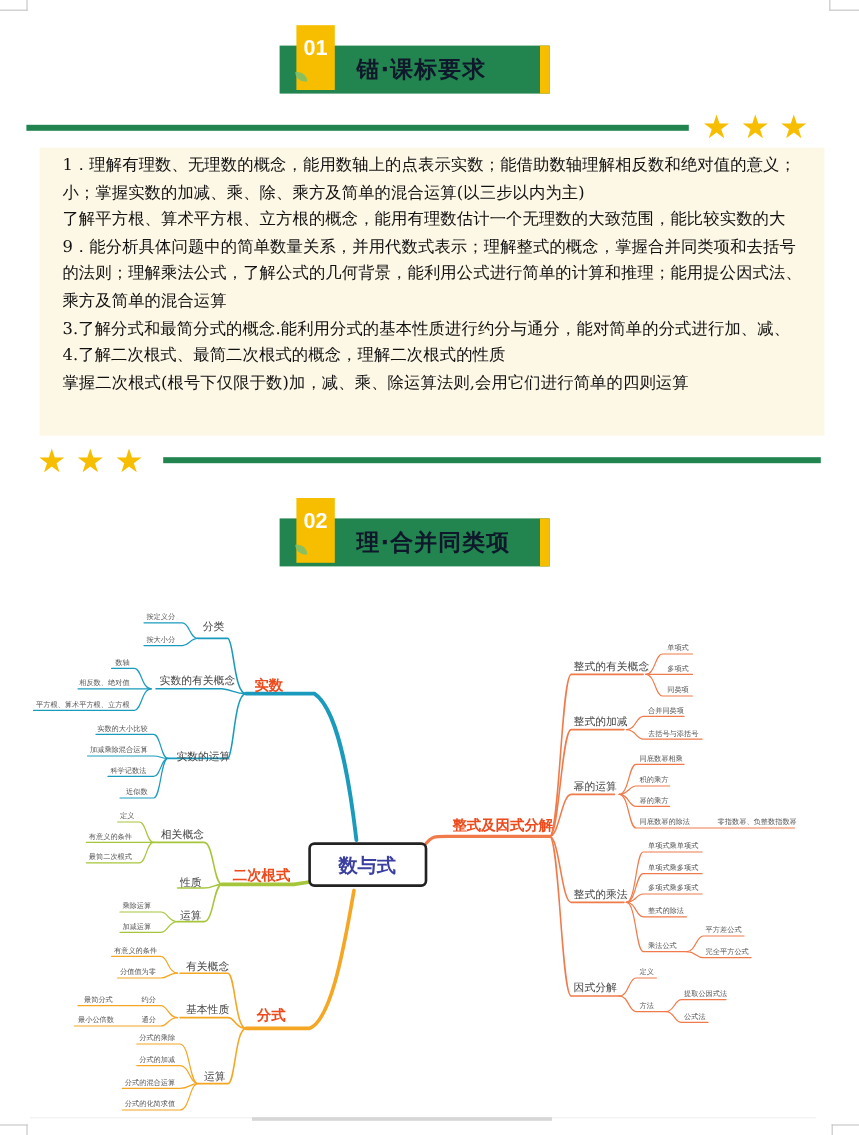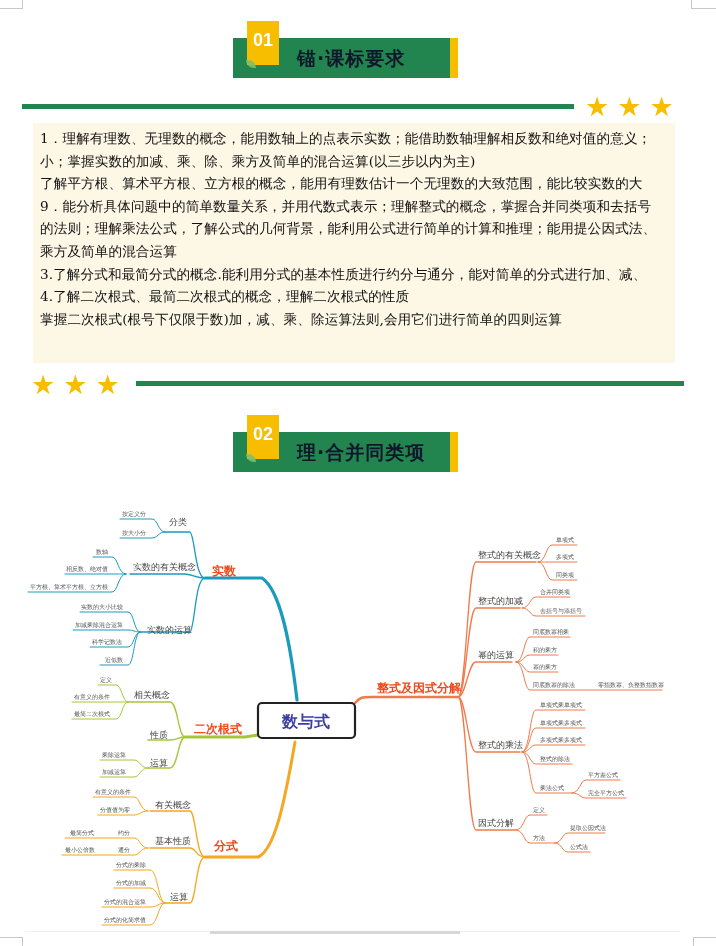--- a/index.html
+++ b/index.html
@@ -6,33 +6,33 @@
   body { width:716px; height:946px; position:relative; overflow:hidden;
          font-family: "DejaVu Sans", "Liberation Sans", sans-serif; }
   .corner { position:absolute; border-color:#c8c8c8; border-style:solid; width:22px; height:8px; }
   .c-tl { left:0; top:0; border-width:0 1px 1px 0; }
   .c-trr { right:0; top:0; width:24px; border-width:0 0 1px 1px; left:auto; }
   .c-bl { left:0; bottom:0; border-width:1px 1px 0 0; width:22px; }
   .c-br { right:0; bottom:0; border-width:1px 0 0 1px; width:22px; }
 
   .section-title { position:absolute; height:40px; background:#228550; }
   .section-title .accent { position:absolute; right:0; top:0; width:8px; height:100%; background:#f7be00; }
-  .section-title .num { position:absolute; left:14px; top:-17px; width:32px; height:44px; background:#f7be00;
+  .section-title .num { position:absolute; left:14px; top:-17px; width:32px; height:54px; background:#f7be00;
         color:#fff; font-weight:bold; font-size:18px; text-align:center; line-height:38px;
         font-family:"Liberation Sans", sans-serif; }
   .section-title .leaf { position:absolute; left:13px; top:22px; width:10px; height:8px; background:#7dbf6a;
         border-radius:0 10px 0 10px; opacity:.9; }
   .section-title .label { position:absolute; left:64px; top:0; line-height:40px; color:#0f172a; font-weight:bold;
         font-size:19px; letter-spacing:1px; }
 
   .rule { position:absolute; height:5px; background:#228550; }
   .stars { position:absolute; display:flex; gap:8px; }
   .star { color:#f7be00; font-size:27px; line-height:27px; }
 
-  .req-box { position:absolute; left:33px; top:123px; width:642px; height:240px; background:#fdf7e6; }
+  .req-box { position:absolute; left:33px; top:123px; width:642px; height:240px; background:#fdf7e6;padding-left:12px; }
   .req-box p { margin:0; padding:0 6px 0 7px; font-size:13.6px; line-height:22.6px; color:#111;
        font-family:"DejaVu Serif", "Liberation Serif", serif; letter-spacing:0.1px; }
   .req-inner { padding-top:4px; }
 
   .mindmap { position:absolute; left:0; top:495px; width:716px; height:440px; }
   .mm-text { font-family:"DejaVu Sans", sans-serif; }
   .scrollbar { position:absolute; left:210px; top:931px; width:250px; height:3px; background:#d6d6d6; }
   .bottom-line { position:absolute; left:25px; top:931px; width:655px; height:1px; background:#f0f0f0; }
 </style>
 </head>

